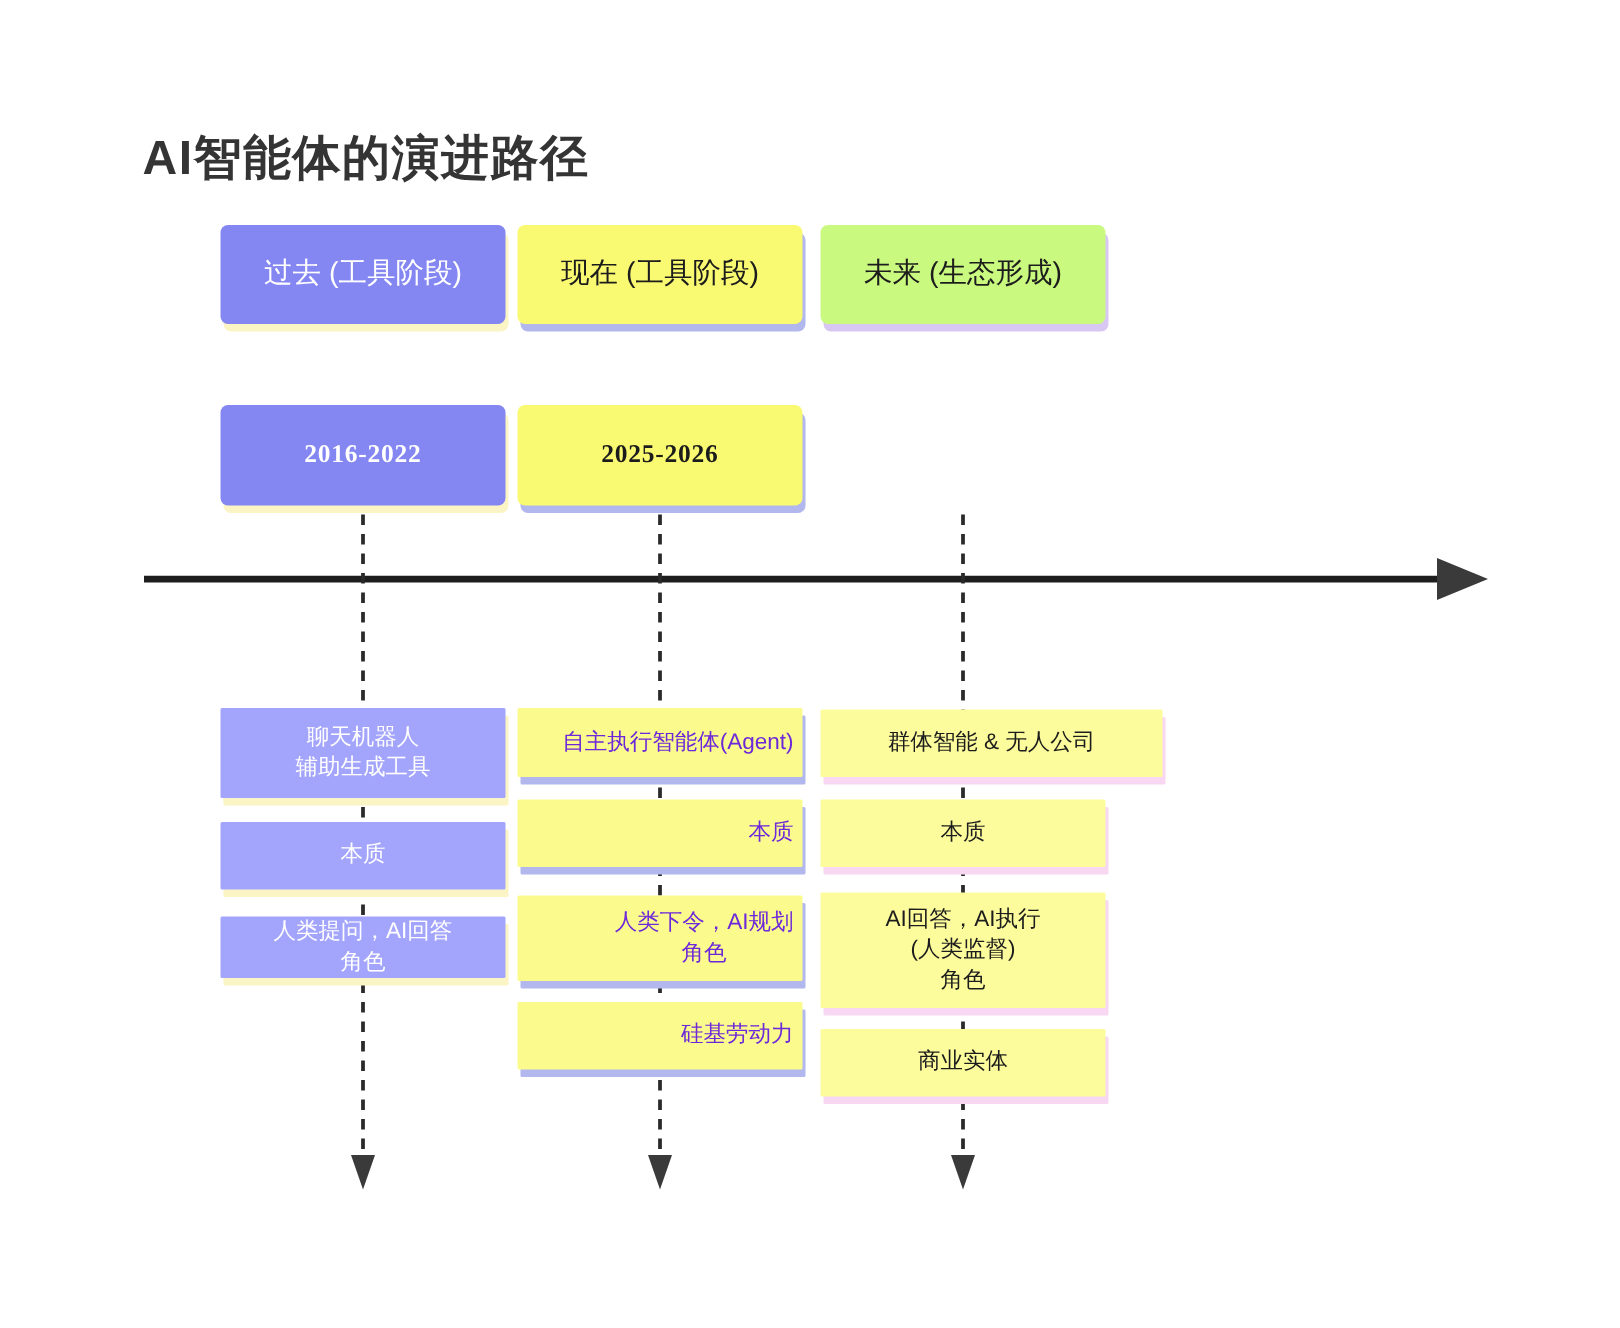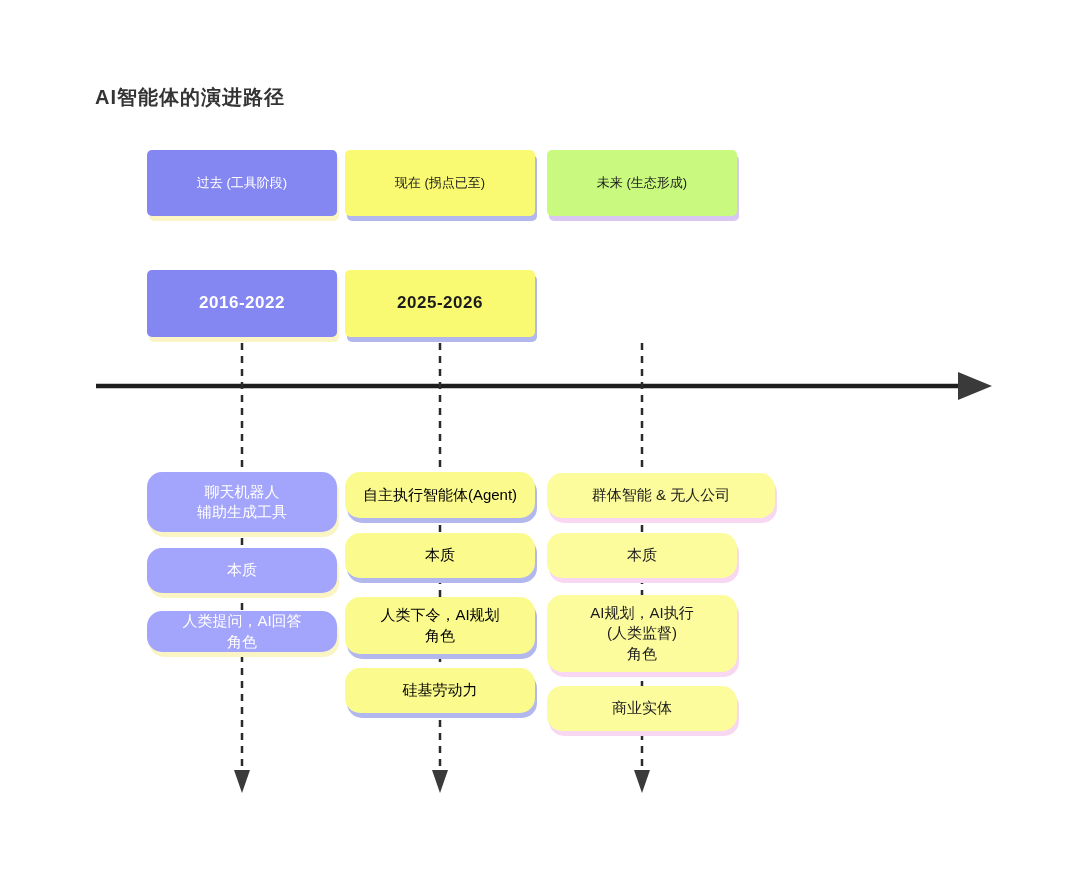--- a/index.html
+++ b/index.html
@@ -10,46 +10,46 @@
     width: 1080px;
     height: 885px;
     background: #ffffff;
     overflow: hidden;
   }
   .title {
     position: absolute;
     left: 95px;
     top: 84px;
     margin: 0;
-    font-size: 20px;
+    font-size: 32px;
     font-weight: 700;
     color: var(--title-color, #343434);
     letter-spacing: 1px;
   }
   .lines {
     position: absolute;
     left: 0;
     top: 0;
     pointer-events: none;
   }
   .box {
     position: absolute;
     display: flex;
     align-items: center;
     justify-content: center;
     text-align: center;
   }
-  .hdr { border-radius: 5px; font-size: 13px; }
-  .sub { border-radius: 15px; font-size: 15px; }
-  .period { font-weight: 700; font-size: 17px; letter-spacing: 0.5px; }
+  .hdr { border-radius: 5px; font-size: 19px; }
+  .sub { border-radius: 1px; font-size: 15px; }
+  .period { font-weight: 700; font-size: 17px; letter-spacing: 0.5px; font-family: Liberation Serif, serif; }
   .lbl { white-space: pre-line; line-height: 1.35; padding: 0 6px; }
   .c1h { background: var(--purple-header); color: #ffffff; box-shadow: 2px 5px 0 var(--shadow-c1); }
   .c1  { background: var(--purple-light);  color: #ffffff; box-shadow: 2px 5px 0 var(--shadow-c1); }
   .c2h { background: var(--yellow-header); color: #1c1c1c; box-shadow: 2px 5px 0 var(--shadow-c2); }
-  .c2  { background: var(--yellow-light);  color: #000000; box-shadow: 2px 5px 0 var(--shadow-c2); }
+  .c2  { background: var(--yellow-light);  color: #6d28d9; box-shadow: 2px 5px 0 var(--shadow-c2); justify-content: flex-end; }
   .c3h { background: var(--green-header);  color: #1c1c1c; box-shadow: 2px 5px 0 var(--shadow-c3-header); }
   .c3  { background: var(--yellow-pale);   color: #1c1c1c; box-shadow: 2px 5px 0 var(--shadow-c3); }
   .axis-line { stroke: var(--axis, #1e1e1e); stroke-width: 4.5; }
   .axis-head { fill: #3a3a3a; }
   .dash-line { stroke: #2a2a2a; stroke-width: 2.5; stroke-dasharray: 7 6; fill: none; }
   .dash-head { fill: #3a3a3a; }
 </style>
 </head>
 <body>
 
@@ -84,21 +84,21 @@
   </div>
   <div class="box sub c1" style="left:147px;top:548px;width:190px;height:45px">
     <span class="lbl">本质</span>
   </div>
   <div class="box sub c1" style="left:147px;top:611px;width:190px;height:41px">
     <span class="lbl">人类提问，AI回答
 角色</span>
   </div>
 
   <div class="box hdr c2h" style="left:345px;top:150px;width:190px;height:66px">
-    <span class="lbl">现在 (拐点已至)</span>
+    <span class="lbl">现在 (工具阶段)</span>
   </div>
   <div class="box hdr period c2h" style="left:345px;top:270px;width:190px;height:67px">
     <span class="lbl">2025-2026</span>
   </div>
   <div class="box sub c2" style="left:345px;top:472px;width:190px;height:46px">
     <span class="lbl">自主执行智能体(Agent)</span>
   </div>
   <div class="box sub c2" style="left:345px;top:533px;width:190px;height:45px">
     <span class="lbl">本质</span>
   </div>
@@ -113,21 +113,21 @@
   <div class="box sub c2" style="left:345px;top:668px;width:190px;height:45px">
     <span class="lbl">硅基劳动力</span>
   </div>
   <div class="box sub c3" style="left:547px;top:473px;width:228px;height:45px">
     <span class="lbl">群体智能 &amp; 无人公司</span>
   </div>
   <div class="box sub c3" style="left:547px;top:533px;width:190px;height:45px">
     <span class="lbl">本质</span>
   </div>
   <div class="box sub c3" style="left:547px;top:595px;width:190px;height:77px">
-    <span class="lbl">AI规划，AI执行
+    <span class="lbl">AI回答，AI执行
 (人类监督)
 角色</span>
   </div>
   <div class="box sub c3" style="left:547px;top:686px;width:190px;height:45px">
     <span class="lbl">商业实体</span>
   </div>
 
 </div>
 
 </body></html>

